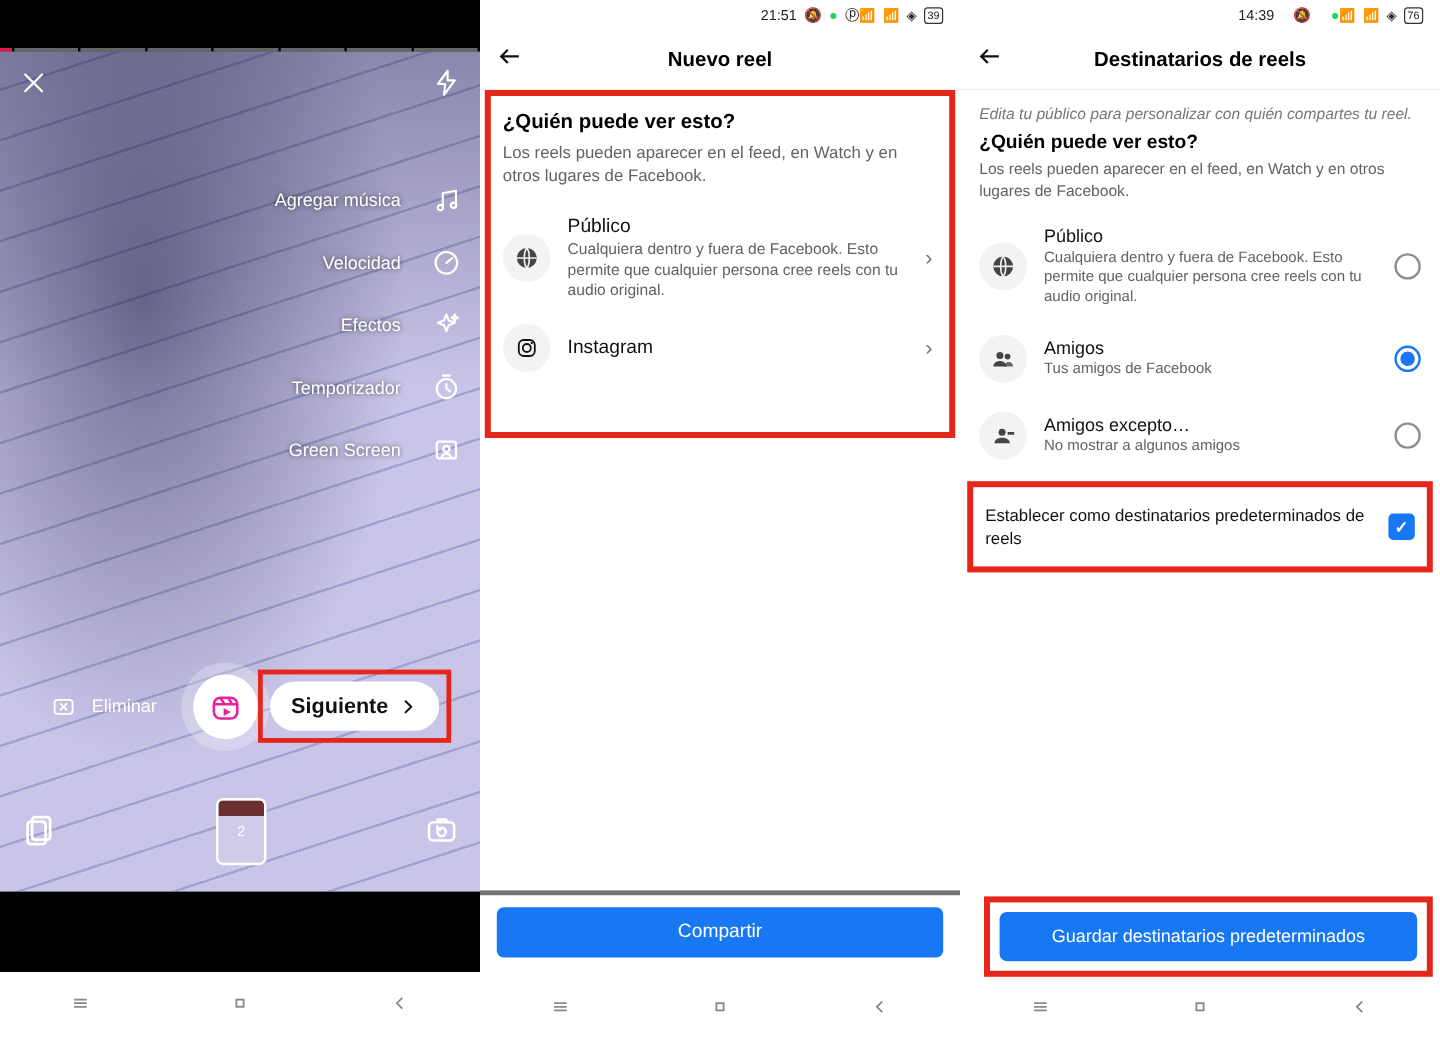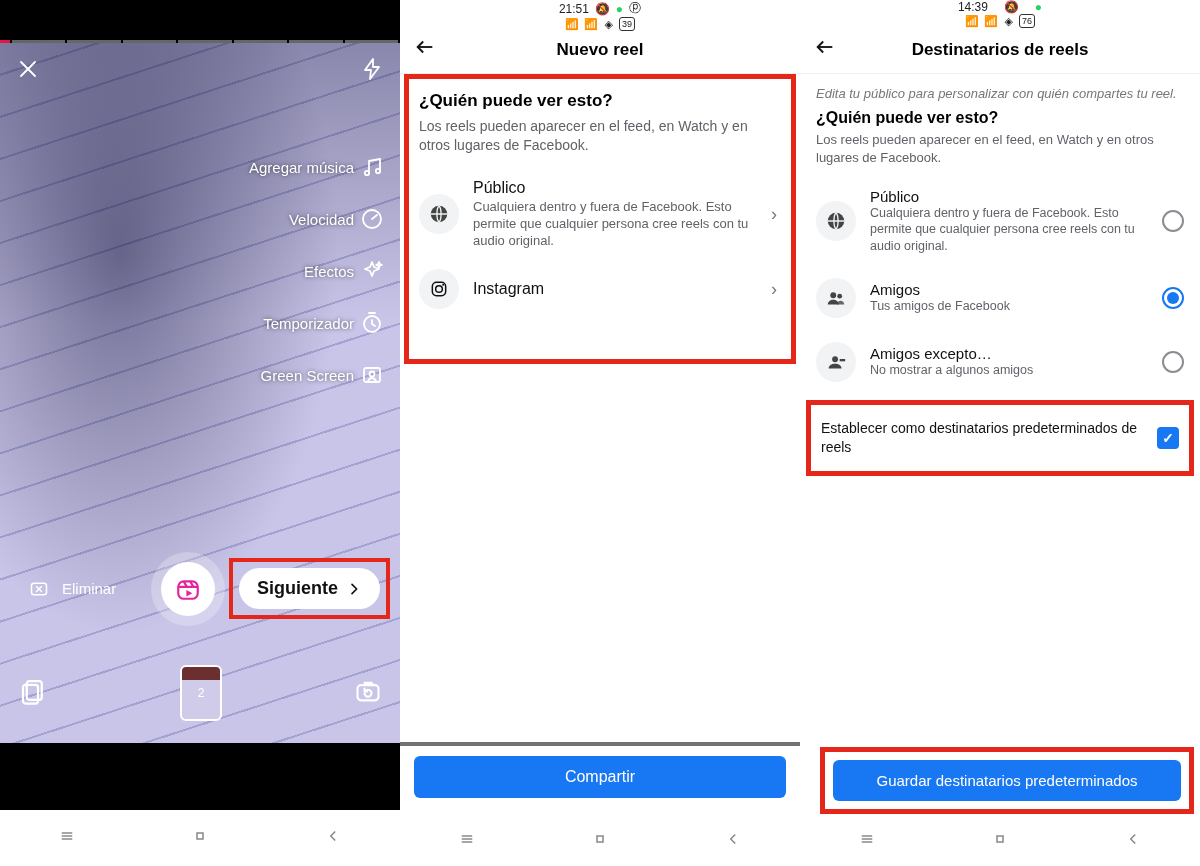--- a/index.html
+++ b/index.html
@@ -14,33 +14,33 @@
   .s1 .segments span.filled { background: #e4144b; flex: 0 0 10px; }
   .s1 .viewport { position: relative; height: 700px; background:
       linear-gradient(180deg, rgba(20,20,60,.35), rgba(255,255,255,0) 40%),
       #c9c5e8; overflow: hidden; }
   .s1 .viewport::before, .s1 .viewport::after { content:""; position:absolute; inset:0; }
   .s1 .viewport .paper-lines { position:absolute; inset:0; background:
       repeating-linear-gradient( -18deg, transparent 0 38px, rgba(60,80,160,.25) 38px 40px); mix-blend-mode: multiply;}
   .s1 .viewport .shade { position:absolute; inset:0; background: radial-gradient(ellipse at 30% 30%, rgba(0,0,40,.45), transparent 55%); }
   .s1 .top-row { position:absolute; top: 14px; left: 16px; right: 16px; display:flex; justify-content:space-between; }
   .s1 .right-tools { position:absolute; top: 110px; right: 14px; display:flex; flex-direction:column; gap: 24px; align-items:flex-end; }
-  .s1 .tool { display:flex; align-items:center; gap: 4px; color:#fff; font-size: 15px; text-shadow: 0 0 4px rgba(0,0,0,.6); }
+  .s1 .tool { display:flex; align-items:center; gap: 24px; color:#fff; font-size: 15px; text-shadow: 0 0 4px rgba(0,0,0,.6); }
   .s1 .tool .ico { width: 28px; height: 28px; display:flex; align-items:center; justify-content:center; }
-  .s1 .bottom-row1 { position:absolute; bottom: 124px; left: 26px; right: 10px; display:flex; align-items:center; justify-content:space-between; }
+  .s1 .bottom-row1 { position:absolute; bottom: 124px; left: 26px; right: 10px; display:flex; align-items:center; justify-content:center; }
   .s1 .delete { display:flex; align-items:center; gap: 10px; color:#fff; font-size: 15px; }
   .s1 .reel-badge { width: 54px; height: 54px; border-radius: 50%; background:#fff; display:flex; align-items:center; justify-content:center; box-shadow: 0 0 0 10px rgba(255,255,255,.25); margin-left: 30px;}
   .s1 .next-wrap { border: 4px solid #e5261b; padding: 6px; background: rgba(229,38,27,0); }
   .s1 .next-btn { background:#fff; color:#111; border-radius: 999px; padding: 10px 18px; font-size: 18px; font-weight:600; display:flex; align-items:center; gap:8px; }
   .s1 .bottom-row2 { position:absolute; bottom: 22px; left: 18px; right: 18px; display:flex; align-items:center; justify-content:space-between; }
   .s1 .thumb { width: 42px; height: 56px; border-radius:6px; border:2px solid #fff; background: linear-gradient(#6b2f2f 0 25%, #d0cbe8 25% 100%); display:flex; align-items:center; justify-content:center; color:#fff; font-size:12px; }
   .s1 .nav { position:absolute; bottom:0; left:0; right:0; height: 56px; background:#fff; display:flex; align-items:center; justify-content:space-around; color:#777; }
 
   
-  .status { height: 26px; display:flex; align-items:center; justify-content:flex-start; padding: 0 14px; font-size: 12px; color:#222;flex-direction:column; }
+  .status { height: 26px; display:flex; align-items:center; justify-content:flex-end; padding: 0 14px; font-size: 12px; color:#222; }
   .status .ricons { display:flex; align-items:center; gap:6px; font-size:11px; }
   .status .batt { border:1px solid #333; border-radius:3px; padding:0 2px; font-size:9px; line-height:12px;}
   .header { display:flex; align-items:center; padding: 10px 14px; border-bottom:1px solid #eee; }
   .header .title { flex:1; text-align:center; font-weight:600; font-size:17px; }
   .back { width:20px; font-size:20px; }
   .s2 .compose { display:flex; gap: 16px; padding: 14px; }
   .s2 .compose .th { width: 90px; height: 150px; border-radius: 6px; background: linear-gradient(#6b2020 0 18%, #d0cbe8 18% 100%);
         background-image: linear-gradient(#6b2020 0 18%, transparent 18%), repeating-linear-gradient(-2deg, #d0cbe8 0 16px, #b9b3dc 16px 17px); }
   .s2 .compose .ph { color:#9aa0a6; font-size:17px; padding-top:4px; }
   .redbox { border: 5px solid #e5261b; margin: 0 4px; padding: 10px 10px 40px 10px; }

